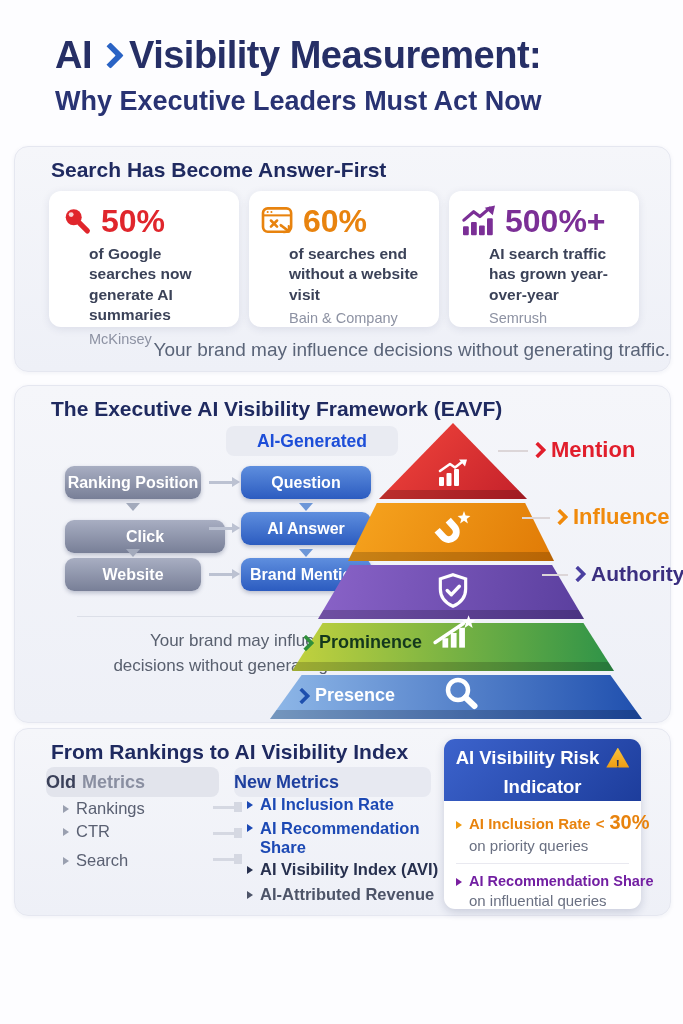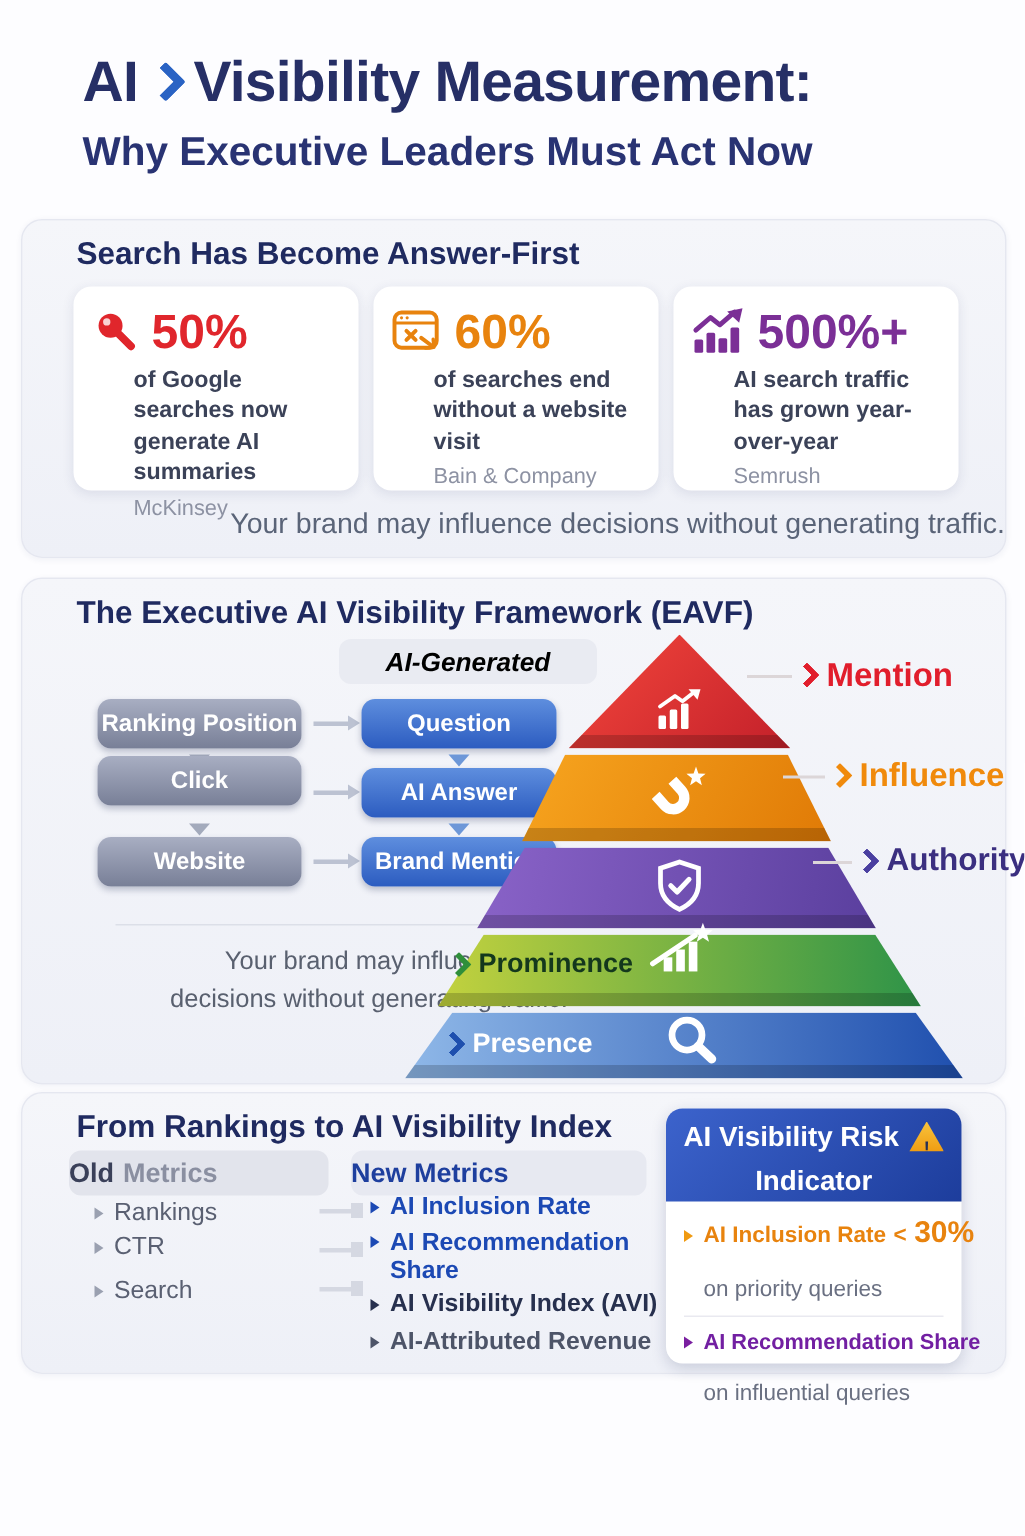--- a/index.html
+++ b/index.html
@@ -27,21 +27,21 @@
   .stat-value{font-size:32px;font-weight:bold;white-space:nowrap;}
   .c-red{color:#e0262c}.c-orange{color:#e8830e}.c-purple{color:#7b2f96}
   .stat-desc{margin:3px 0 0 28px;font-size:15.5px;line-height:1.32;font-weight:bold;color:#3b4258;}
   .stat-source{margin:5px 0 0 28px;font-size:14.5px;color:#8d92a3;}
   .p1-note{position:absolute;left:0;top:192px;width:100%;text-align:right;font-size:19px;color:#5a6478;}
 
   
   .colhead{position:absolute;top:40px;height:30px;border-radius:8px;display:flex;align-items:center;justify-content:center;
            font-size:17.5px;font-weight:bold;}
   .colhead-old{left:31px;width:172px;background:#dfe2ea;color:#2a3468;}
-  .colhead-new{left:211px;width:172px;background:#e9ebf2;color:#000000;font-style:italic;}
+  .colhead-new{left:211px;width:172px;background:#e9ebf2;color:#1d4ed8;}
   .pill{position:absolute;height:33px;border-radius:9px;display:flex;align-items:center;justify-content:center;
         color:#fff;font-weight:bold;font-size:16px;box-shadow:0 2px 4px rgba(40,50,90,.28);white-space:nowrap;}
   .pill-gray{background:linear-gradient(180deg,#a8aec2,#787f97);}
   .pill-blue{background:linear-gradient(180deg,#5e8ede,#2c5cc0);}
   .harrow{position:absolute;height:2.5px;background:#bcc2d2;}
   .harrow::after{content:"";position:absolute;right:-7px;top:-4px;width:0;height:0;
                  border-left:8px solid #bcc2d2;border-top:5.5px solid transparent;border-bottom:5.5px solid transparent;}
   .harrow.faint, .harrow.faint::after{background:#d5d8e2;border-left-color:#d5d8e2;}
   .vdown{position:absolute;width:0;height:0;border-left:7px solid transparent;border-right:7px solid transparent;}
   .vdown-gray{border-top:8px solid #a3aabc;}
@@ -95,21 +95,21 @@
              text-align:center;line-height:26px;padding:4px 6px 0 6px;box-sizing:border-box;column-gap:7px;}
   .warn-tri{position:relative;display:inline-block;width:23px;height:20px;
             clip-path:polygon(50% 0,100% 100%,0 100%);background:linear-gradient(#f8c33c,#ef9c12);}
   .warn-tri::after{content:"!";position:absolute;left:0;right:0;top:4px;text-align:center;color:#263056;font-size:12px;font-weight:900;}
   .risk-body{padding:10px 12px 0 12px;}
   .risk-row1{display:flex;align-items:baseline;gap:5px;white-space:nowrap;}
   .risk-label-o{color:#e8830e;font-weight:bold;font-size:15px;}
   .risk-cmp{color:#e8830e;font-weight:bold;font-size:15px;}
   .risk-threshold{color:#e8830e;font-weight:bold;font-size:20px;}
   .risk-label-p{color:#721fa2;font-weight:bold;font-size:14.5px;white-space:nowrap;}
-  .risk-context{color:#6a7082;font-size:15px;margin:17px 0 0 13px;}
+  .risk-context{color:#6a7082;font-size:15px;margin:3px 0 0 13px;}
   .risk .tri-bullet{margin-right:2px;}
   .rb-orange{color:#f09a10;} .rb-purple{color:#7a1fa0;}
   .risk-divider{height:1px;background:#e9e9f0;margin:9px 0 9px 0;}
 
   
   .footer{position:absolute;left:10px;top:928px;width:663px;height:96px;border-radius:8px 8px 0 0;
           background:linear-gradient(115deg,#3a57b4 0%,#24409c 55%,#1b3590 100%);text-align:center;color:#fff;}
   .footer-line1{margin-top:13px;font-size:19.5px;font-weight:bold;}
   .footer-line2{margin-top:6px;font-size:19.5px;font-weight:bold;}
   .footer-site{margin-top:9px;font-size:18.5px;font-weight:bold;color:#c3d8f6;}
@@ -186,21 +186,21 @@
     <div class="pill pill-gray" style="left:50px;top:80px;width:136px;">
         <span>Ranking Position</span>
       </div>
     <div class="harrow" style="left:194px;top:95px;width:24px;"></div>
     <div class="pill pill-blue" style="left:226px;top:80px;width:130px;">
         <span>Question</span>
       </div>
     <div class="vdown vdown-gray" style="left:111px;top:117px;"></div>
     <div class="vdown vdown-blue" style="left:284px;top:117px;"></div>
 
-    <div class="pill pill-gray" style="left:50px;top:118px;width:136px;">
+    <div class="pill pill-gray" style="left:50px;top:134px;width:160px;">
         <span>Click</span>
       </div>
     <div class="harrow" style="left:194px;top:141px;width:24px;"></div>
     <div class="pill pill-blue" style="left:226px;top:126px;width:130px;">
         <span>AI Answer</span>
       </div>
     <div class="vdown vdown-gray" style="left:111px;top:163px;"></div>
     <div class="vdown vdown-blue" style="left:284px;top:163px;"></div>
 
     <div class="pill pill-gray" style="left:50px;top:172px;width:136px;">

